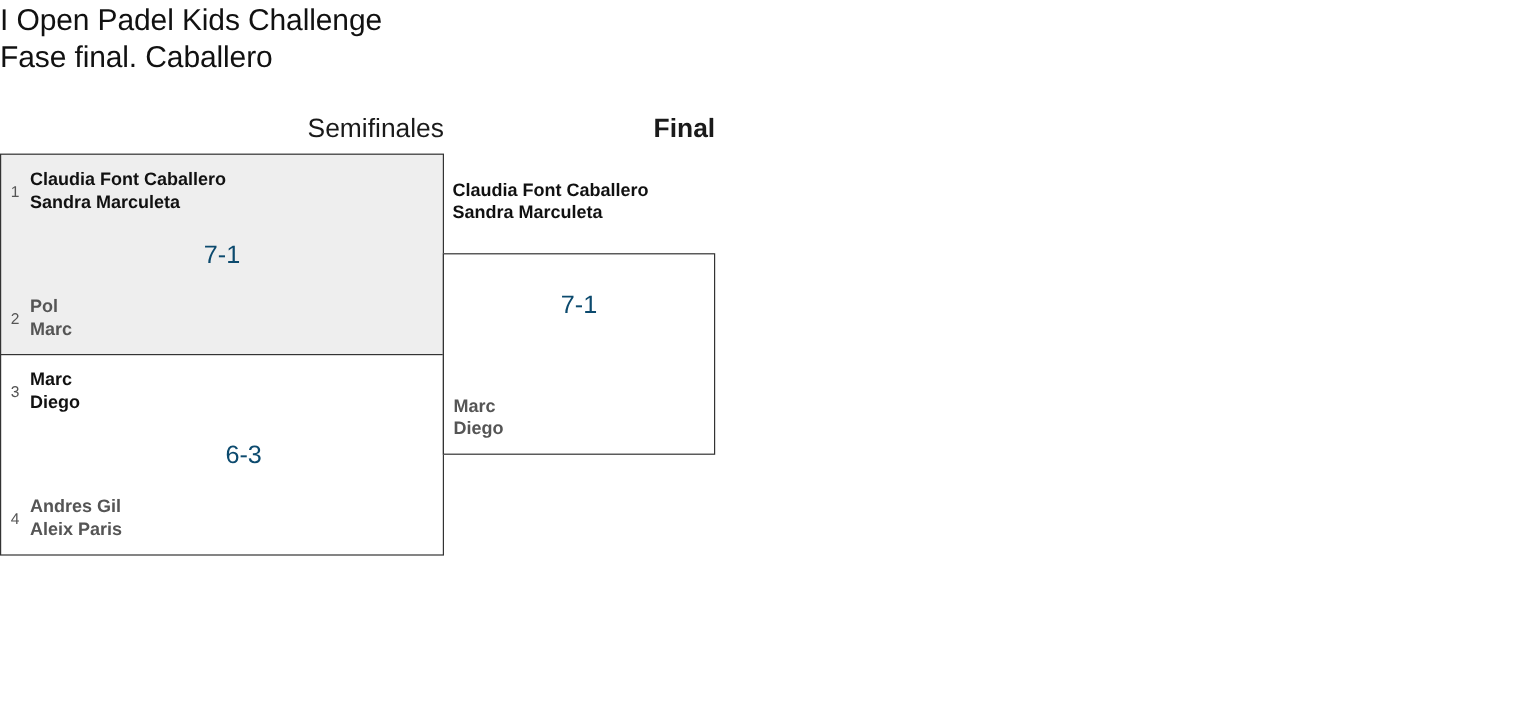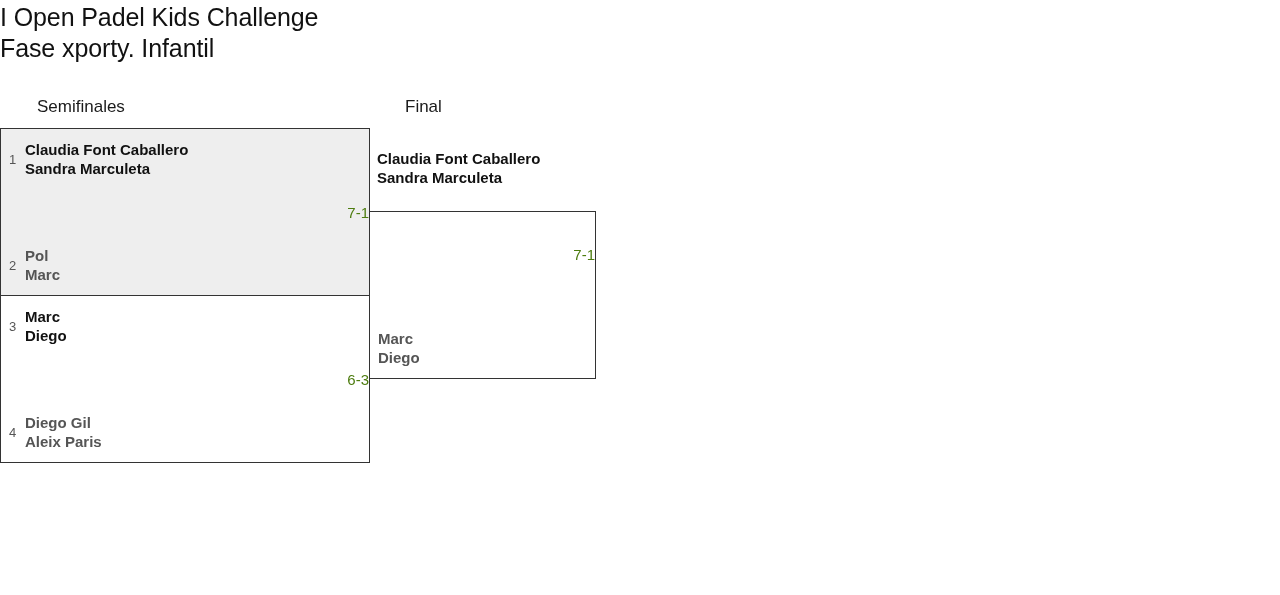--- a/index.html
+++ b/index.html
@@ -45,29 +45,28 @@
     position: absolute;
     right: 6px; top: 4px;
     width: 226px;
     height: 58px;
   }
   .logo svg { display: block; width: 226px; height: 58px; }
 
   
   .round-header {
     position: absolute;
-    font-size: 17px;
+    font-size: 22px;
     line-height: 20px;
     font-weight: 400;
     color: #1a1a1a;
-    text-align: left;
-    padding-left: 36px;
+    text-align: right;
   }
   .round-header.semis { left: 1px; top: 97px; width: 369px; }
-  .round-header.final { left: 369px; top: 97px; width: 227px; }
+  .round-header.final { left: 369px; top: 97px; width: 227px; font-weight: bold; }
 
   
   .match-box {
     position: absolute;
     border: 1px solid #333333;
     background: #ffffff;
   }
 
   .match-sf1 {
     left: 0px; top: 128px;
@@ -116,24 +115,24 @@
   .names .n { display: block; }
 
   .winner .names { color: #111111; font-weight: 700; }
   .loser  .names { color: #555555; font-weight: 700; }
 
   
   .score {
     position: absolute;
     left: 0;
     width: 100%;
-    text-align: right;
-    font-size: 15px;
+    text-align: center;
+    font-size: 21px;
     line-height: 18px;
-    color: #4d7c0f;
+    color: #0c4a6e;
   }
   .match-sf1 .score { top: 75px; }
   .match-sf2 .score { top: 75px; padding-left: 36px; }
   .match-final .score { top: 34px; }
 
   
   .final-winner {
     position: absolute;
     left: 377px; top: 149px;
     font-size: 15px;
@@ -146,21 +145,21 @@
 </style>
 </head>
 <body>
 
 <div class="page">
 
   <div class="header">
 
     <div class="title-block">
       <span class="title-line">I Open Padel Kids Challenge</span>
-      <span class="title-line">Fase xporty. Infantil</span>
+      <span class="title-line">Fase final. Caballero</span>
     </div>
 
   </div>
 
   <div class="round-header semis">Semifinales</div>
   <div class="round-header final">Final</div>
 
   <div class="match-box match-sf1">
 
     <div class="team winner team-top">
@@ -190,21 +189,21 @@
         <span class="n">Marc</span>
         <span class="n">Diego</span>
       </span>
     </div>
 
     <div class="score">6-3</div>
 
     <div class="team loser team-bottom">
       <span class="seed">4</span>
       <span class="names">
-        <span class="n">Diego Gil</span>
+        <span class="n">Andres Gil</span>
         <span class="n">Aleix Paris</span>
       </span>
     </div>
   </div>
 
   <div class="final-winner">
     <span class="n">Claudia Font Caballero</span>
     <span class="n">Sandra Marculeta</span>
   </div>
 

